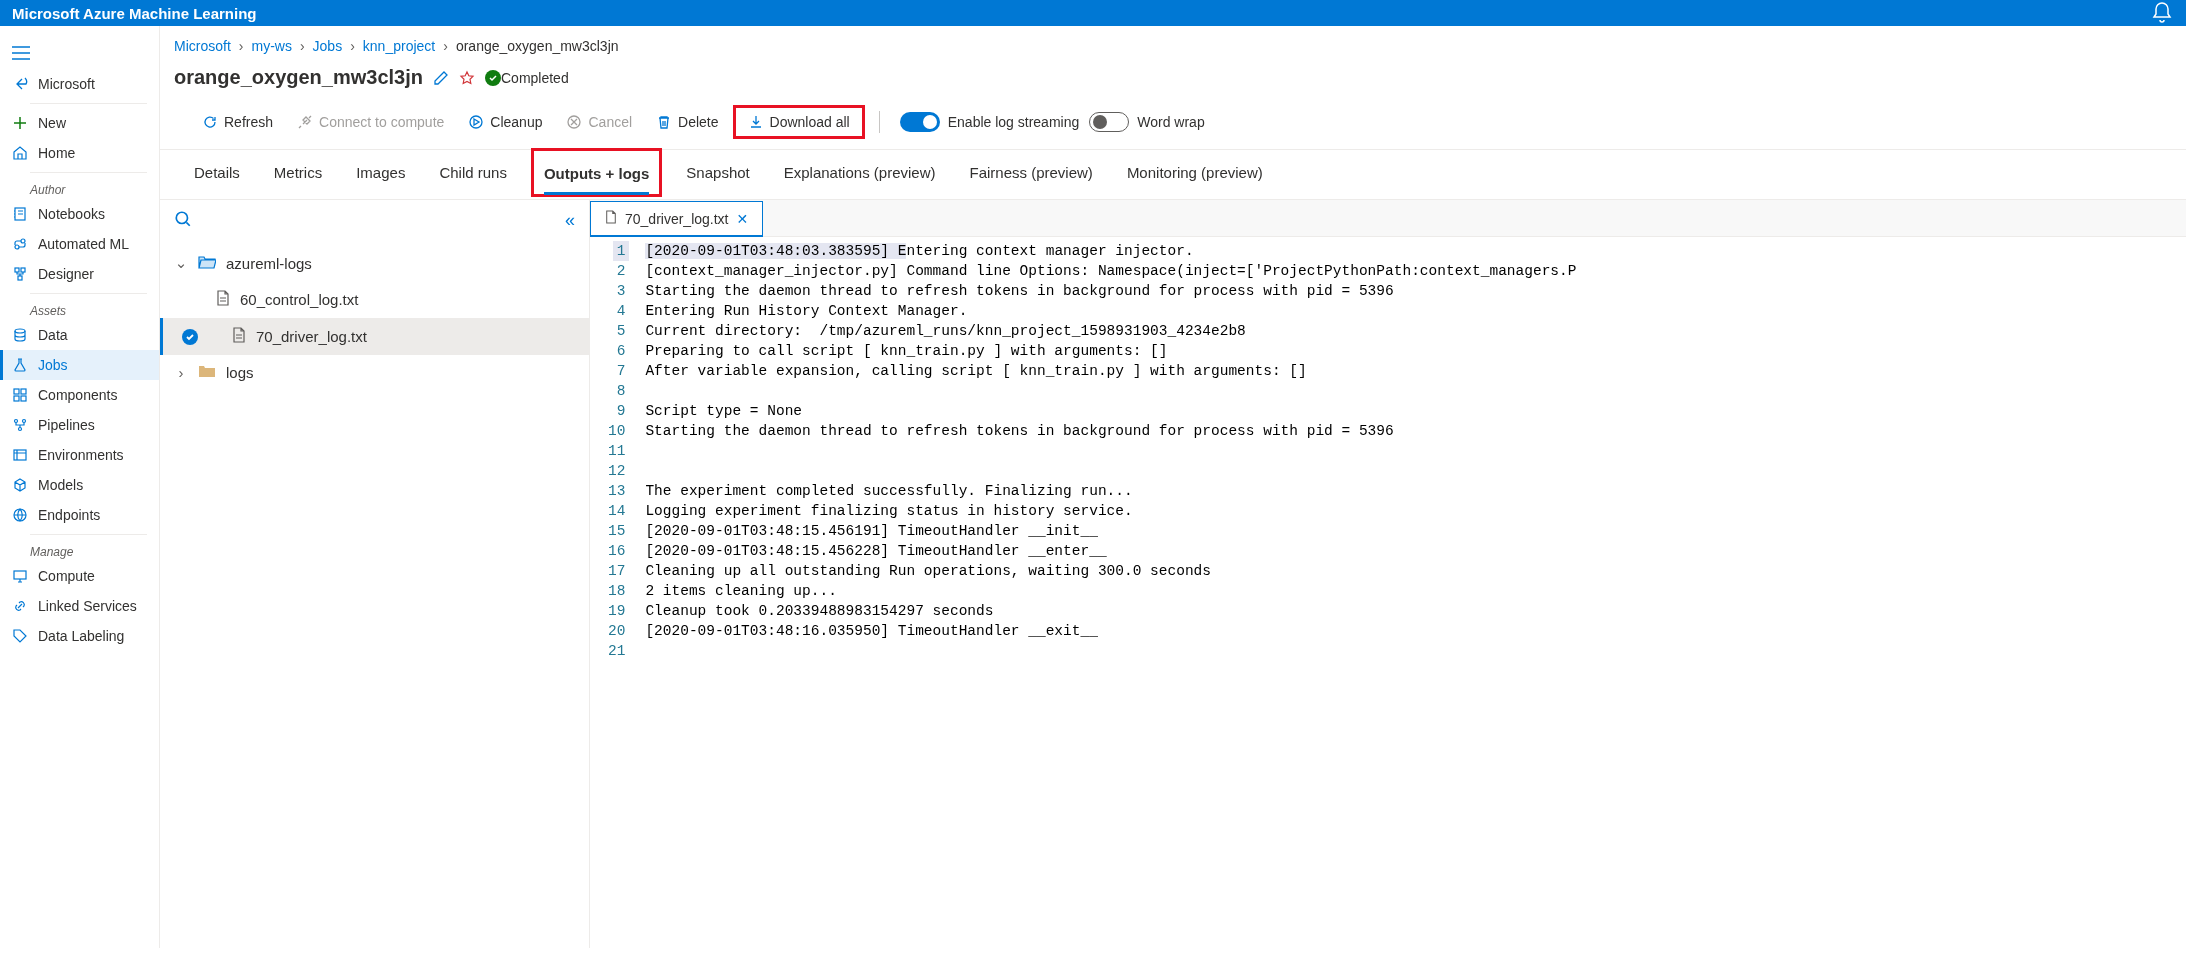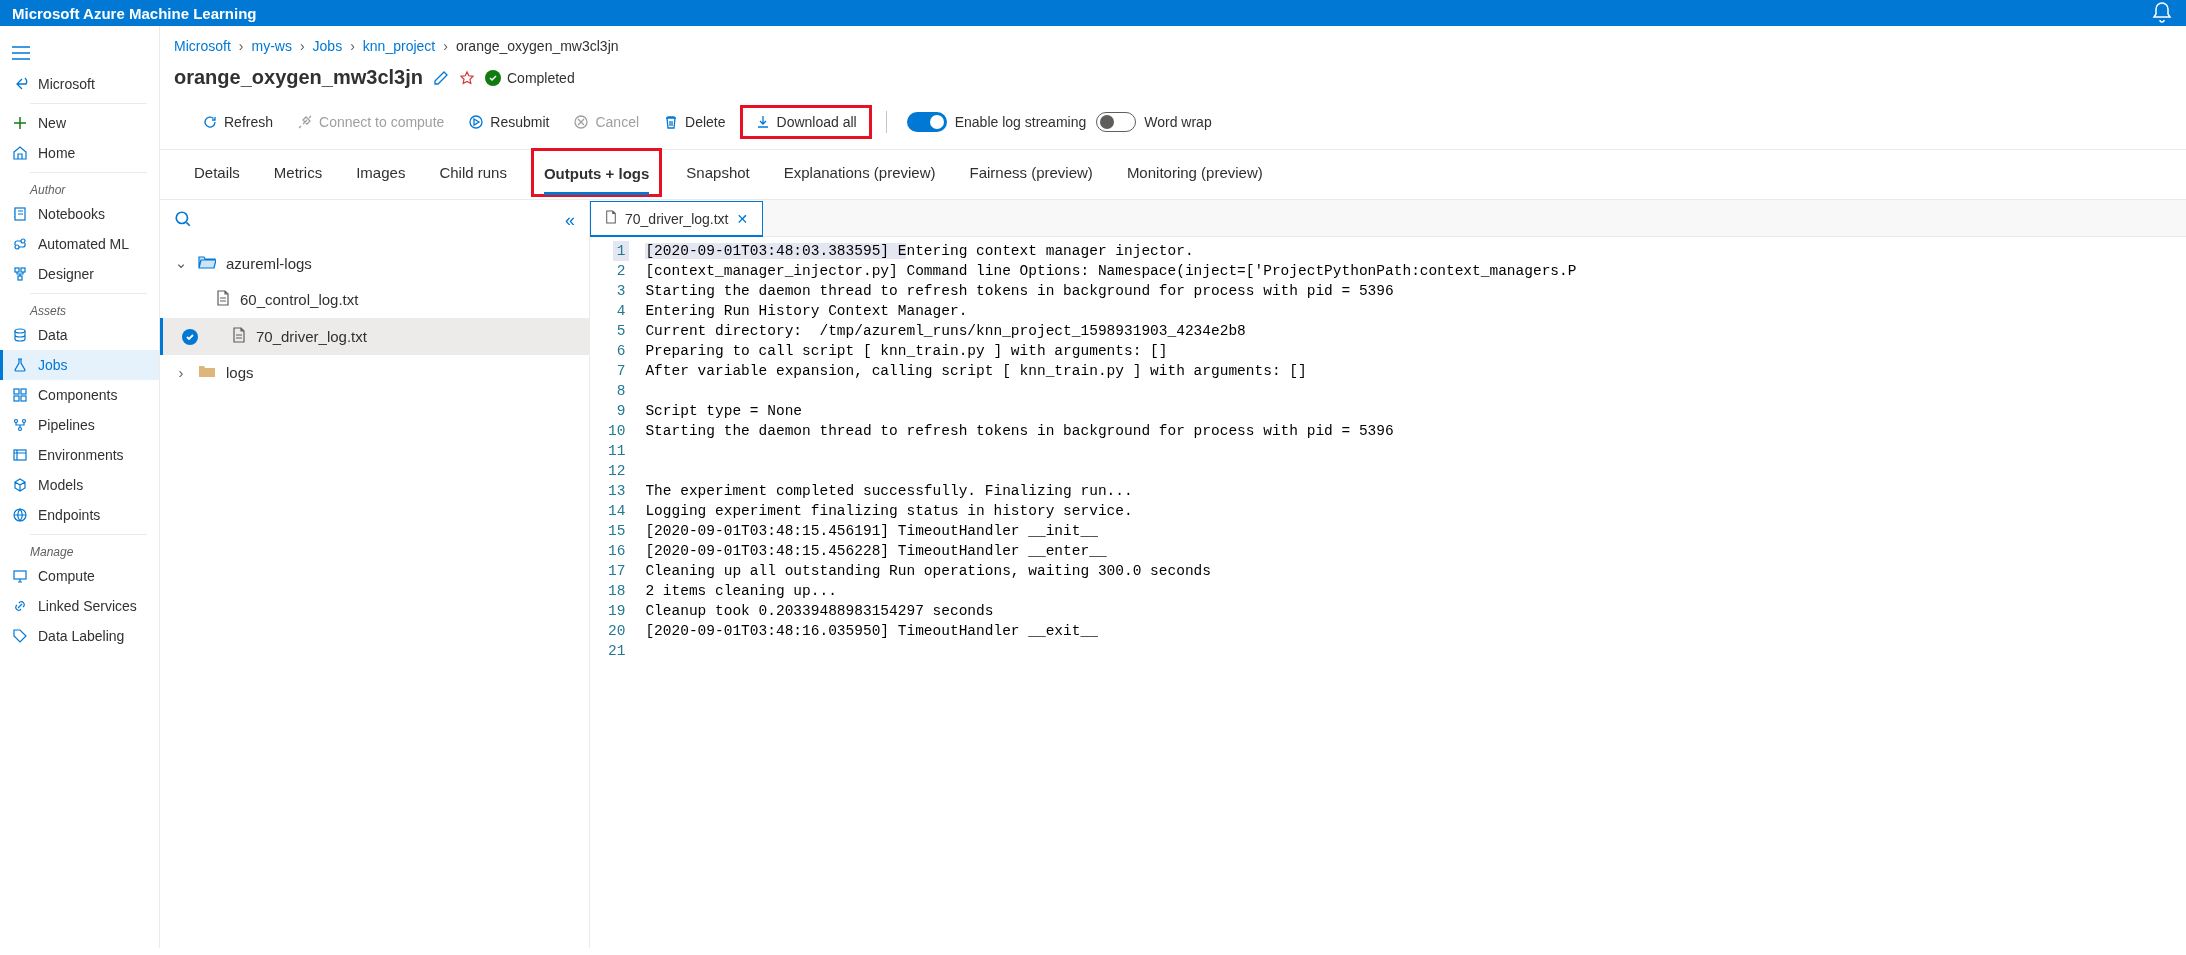--- a/index.html
+++ b/index.html
@@ -29,21 +29,21 @@
 .breadcrumb { display: flex; align-items: center; gap: 8px; padding: 12px 20px 8px 14px; font-size: 14px; }
 .breadcrumb a { color: #0078d4; text-decoration: none; cursor: pointer; }
 .breadcrumb .sep { color: #605e5c; }
 .breadcrumb .current { color: #323130; }
 
 
 .titlerow { display: flex; align-items: center; gap: 10px; padding: 4px 14px 12px 14px; }
 .titlerow h1 { font-size: 20px; font-weight: 600; }
 .title-icon { width: 16px; height: 16px; cursor: pointer; color: #0078d4; }
 .title-icon.star { color: #a19f9d; }
-.status-pill { display: inline-flex; align-items: center; gap: 6px; font-size: 14px; }
+.status-pill { display: inline-flex; align-items: center; font-size: 14px; }
 .status-pill .dot { width: 16px; height: 16px; border-radius: 50%; background: #107c10; display:inline-flex; align-items:center; justify-content:center; }
 .status-pill .dot svg { width:10px; height:10px; }
 
 
 .toolbar { display: flex; align-items: center; gap: 4px; padding: 4px 14px 10px 32px; border-bottom: 1px solid #edebe9; }
 .tbtn { display: inline-flex; align-items: flex-start; gap: 6px; padding: 6px 10px; cursor: pointer; color: #323130; font-size: 14px; border-radius: 2px; }
 .tbtn .ti { width: 16px; height: 16px; color: #0078d4; display:inline-flex; align-items:center; justify-content:center;}
 .tbtn.disabled { color: #a19f9d; cursor: default; }
 .tbtn.disabled .ti { color: #a19f9d; }
 .redbox { border: 3px solid #e81123; padding: 0px 2px; }
@@ -312,21 +312,21 @@
           </span>
           <span>Connect to compute</span>
         </span>
       <span class="tbtn">
           <span class="ti">
             <svg viewBox="0 0 16 16" fill="none" stroke="currentColor" stroke-width="1.3">
               <circle cx="8" cy="8" r="6"></circle>
               <path d="M6 5l5 3-5 3z"></path>
             </svg>
           </span>
-          <span>Resubmit</span>
+          <span>Cleanup</span>
         </span>
       <span class="tbtn disabled">
           <span class="ti">
             <svg viewBox="0 0 16 16" fill="none" stroke="currentColor" stroke-width="1.3">
               <circle cx="8" cy="8" r="6"></circle>
               <path d="M5 5l6 6M11 5l-6 6"></path>
             </svg>
           </span>
           <span>Cancel</span>
         </span>

